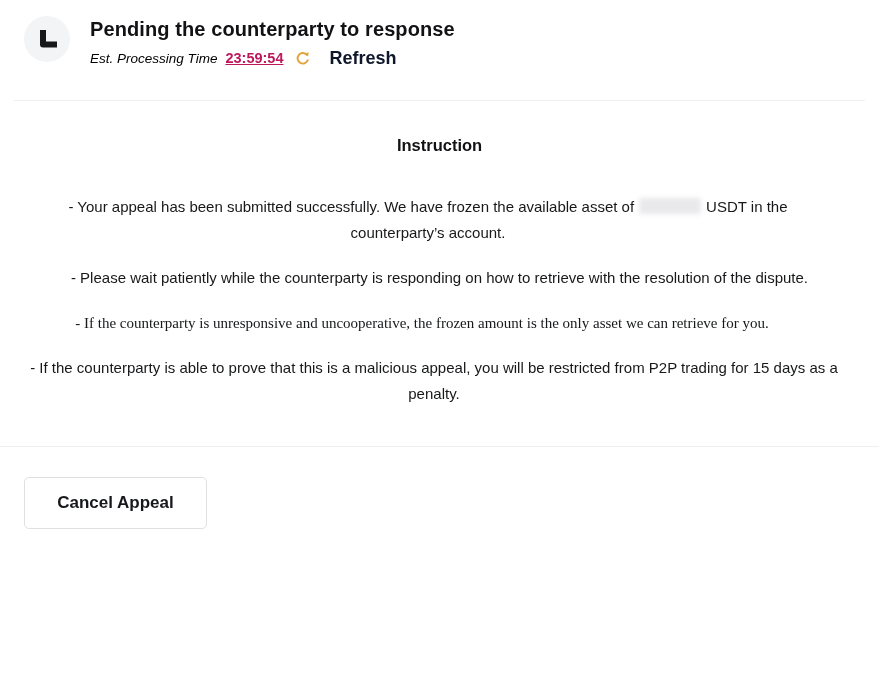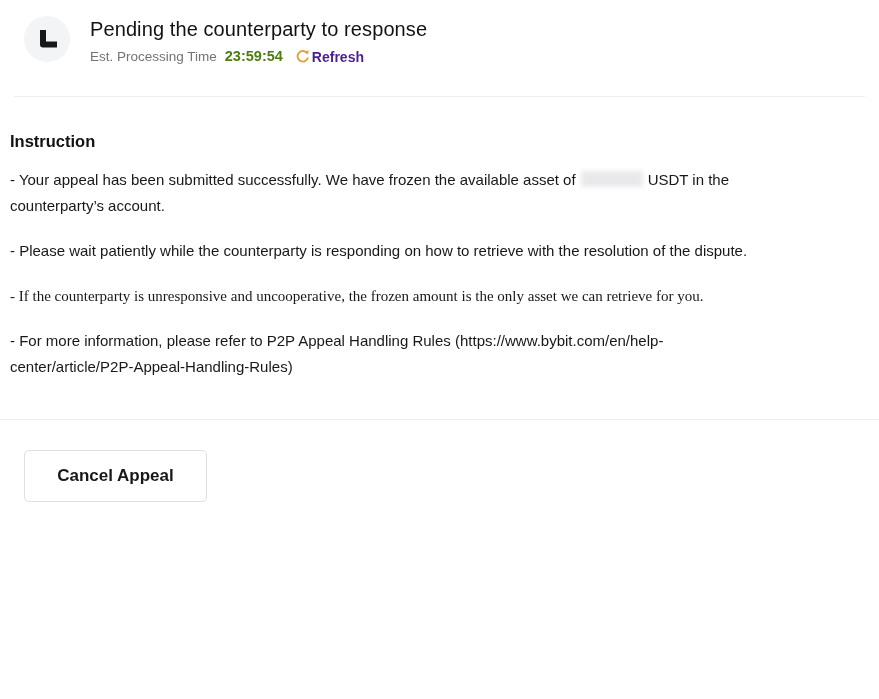--- a/index.html
+++ b/index.html
@@ -22,83 +22,84 @@
     width: 46px; height: 46px;
     border-radius: 50%;
     background: #F3F4F6;
     flex: 0 0 46px;
     display: flex; align-items: center; justify-content: center;
   }
   .header-text { margin-left: 20px; }
   .page-title {
     font-size: 20px;
     line-height: 26px;
-    font-weight: 400;
+    font-weight: 700;
     color: #121214;
     letter-spacing: 0.1px;
   }
   .subtitle-row {
     margin-top: 6px;
     display: flex;
     align-items: center;
     font-size: 13.5px;
     line-height: 17px;
   }
-  .est-label { color: #737373; }
+  .est-label { color: #000000; font-style: italic; }
   .countdown {
-    color: #4d7c0f;
+    color: #be185d;
     font-weight: 700;
     font-size: 14.5px;
     margin-left: 8px;
+    text-decoration: underline;
   }
   .refresh-btn {
     display: inline-flex;
     align-items: center;
     margin-left: 12px;
     cursor: pointer;
     background: none; border: none; padding: 0;
     font-family: inherit;
   }
   .refresh-btn svg { display: block; }
   .refresh-label {
-    color: #4c1d95;
+    color: #0f172a;
     font-weight: 700;
-    font-size: 14px;
-    margin-left: 2px;
+    font-size: 18px;
+    margin-left: 19px;
   }
 
   
   .divider-top {
     height: 1px;
     background: #EFEFF1;
     margin: 31px 14px 0 14px;
   }
   .divider-bottom {
     height: 1px;
     background: #EFEFF1;
     margin-top: 39px;
   }
 
   
-  .content { padding: 0 10px; }
+  .content { padding: 0 28px; text-align: center; }
   .instruction-heading {
     margin: 35px 0 0 0;
     font-size: 16.5px;
     line-height: 19px;
     font-weight: 700;
     color: #121214;
   }
   .content p {
     margin: 19px 0 0 0;
     font-size: 15px;
     line-height: 26px;
     font-weight: 400;
     color: #17181A;
   }
-  .content p.first-para { margin-top: 16px; max-width: 800px; }
+  .content p.first-para { margin-top: 39px; max-width: 800px; }
   .p3 { max-width: 790px; }
   .p4 { max-width: 788px; font-family: Liberation Serif, serif; }
   .p5 { max-width: 812px; }
   .p6 { max-width: 762px; }
   .redacted {
     display: inline-block;
     width: 62px; height: 16px;
     background: #E9E9EC;
     border-radius: 2px;
     filter: blur(2.5px);
@@ -150,20 +151,20 @@
 
 <div class="divider-top"></div>
 
 <div class="content">
   <h3 class="instruction-heading">Instruction</h3>
 
   <p class="first-para"><span>- Your appeal has been submitted successfully. We have frozen the available asset of</span><span class="redacted"></span><span>USDT in the counterparty’s account.</span></p>
 
   <p class="p2">- Please wait patiently while the counterparty is responding on how to retrieve with the resolution of the dispute.</p>
   <p class="p4">- If the counterparty is unresponsive and uncooperative, the frozen amount is the only asset we can retrieve for you.</p>
-  <p class="p6">- For more information, please refer to P2P Appeal Handling Rules (https://www.bybit.com/en/help-center/article/P2P-Appeal-Handling-Rules)</p>
+  <p class="p5">- If the counterparty is able to prove that this is a malicious appeal, you will be restricted from P2P trading for 15 days as a penalty.</p>
 </div>
 
 <div class="divider-bottom"></div>
 
 <div class="footer">
   <button class="cancel-appeal-btn">Cancel Appeal</button>
 </div>
 
 </body></html>

